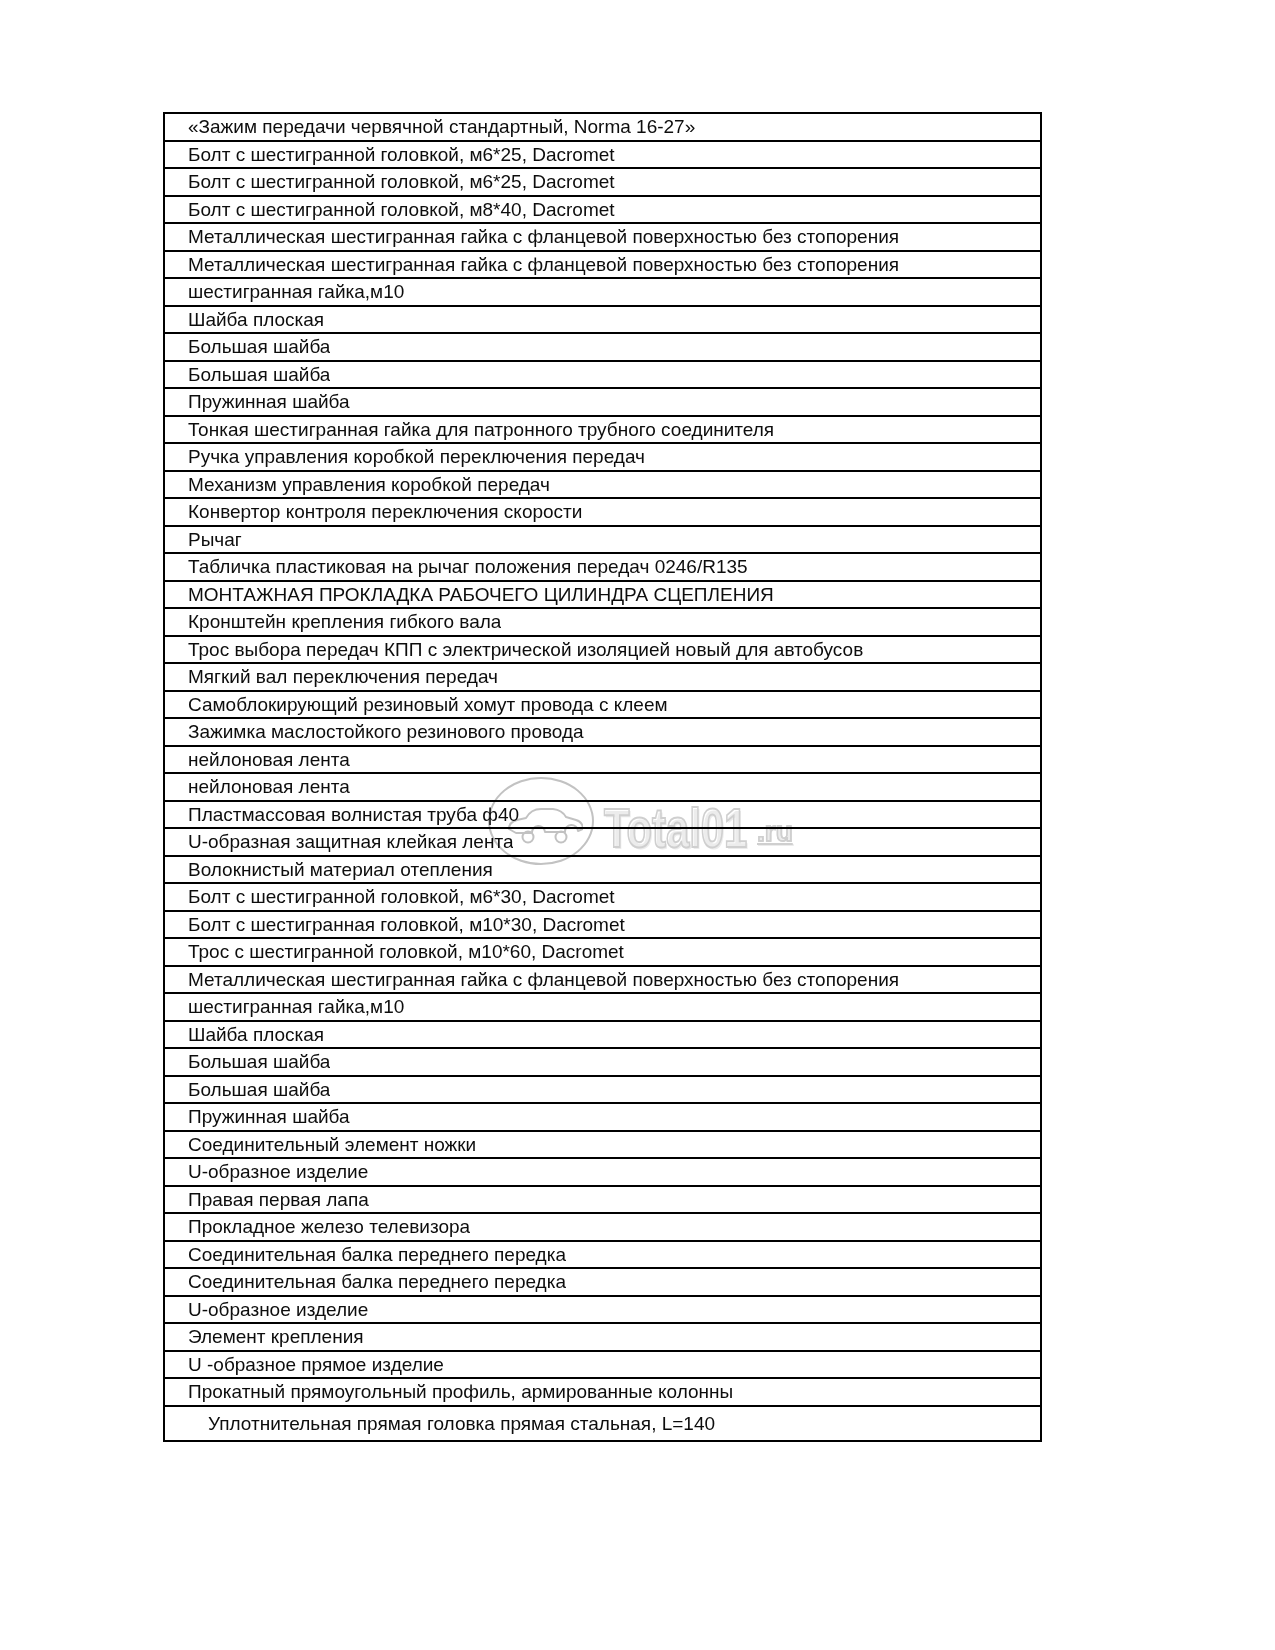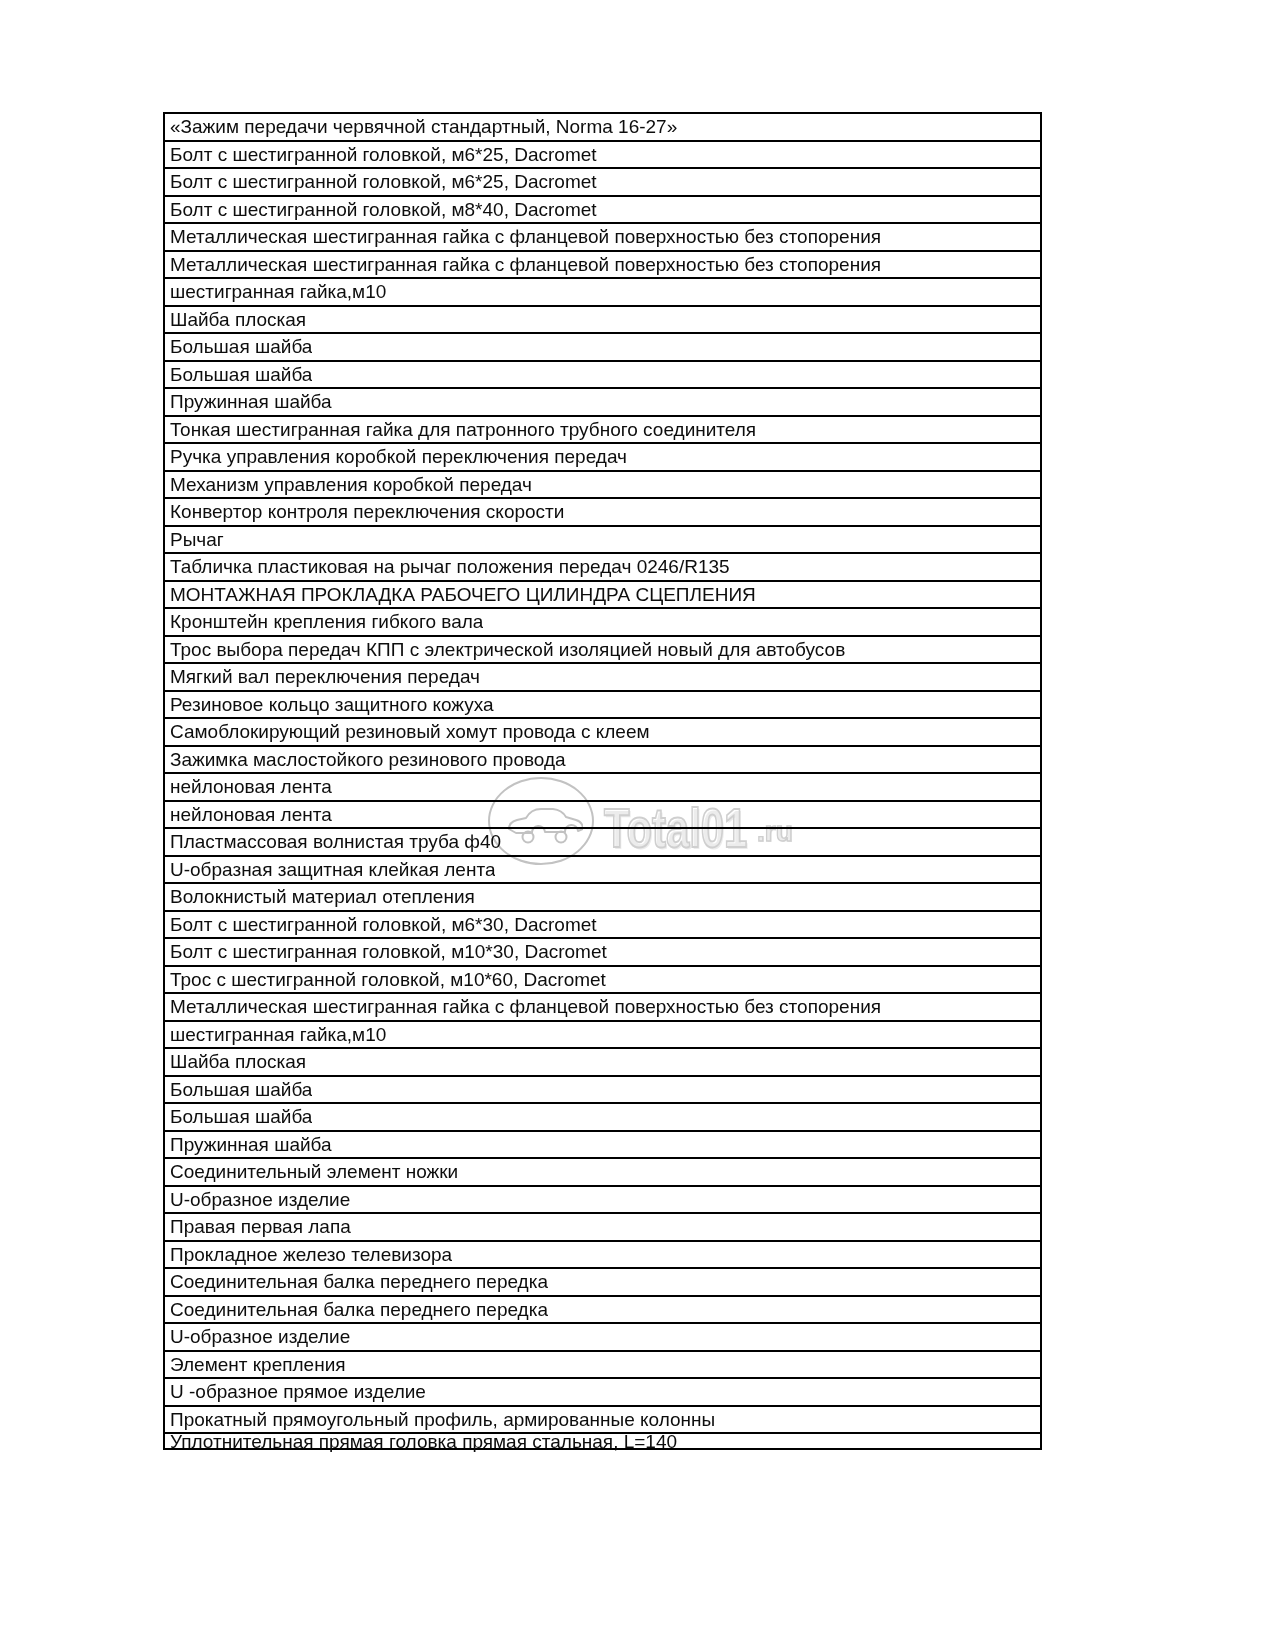--- a/index.html
+++ b/index.html
@@ -65,51 +65,54 @@
     position: absolute;
     left: 277px;
     top: 50px;
     font-size: 28px;
     font-weight: bold;
     line-height: 1;
     color: rgba(255,255,255,0.05);
     -webkit-text-stroke: 1.5px #b0b0b0;
     text-shadow: 1px 1px 0 rgba(160,160,160,0.35);
     white-space: nowrap;
+    text-decoration: underline;
   }
 
   
   .parts-table {
     position: absolute;
     left: 163px;
     top: 112px;
     width: 879px;
     border: 2px solid #000000;
     z-index: 2;
     background: transparent;
   }
   .row {
     height: 27.5px;
     border-bottom: 2px solid #000000;
     background: transparent;
     display: flex;
     align-items: center;
   }
   .row:last-child {
-    height: 14px;
+    height: 33px;
     border-bottom: none;
+    padding-left: 20px;
   }
   .row-text {
     display: block;
     padding-left: 5px;
     font-size: 19px;
     line-height: 25px;
     color: #0d0d0d;
     white-space: nowrap;
     overflow: hidden;
+    margin-left: 18px;
   }
 </style>
 </head>
 <body>
 
 <div class="page">
 
   <div class="watermark">
     <div class="wm-circle">
       <span class="wm-car">
@@ -182,23 +185,20 @@
       <div class="row">
     <span class="row-text">Кронштейн крепления гибкого вала</span>
   </div>
       <div class="row">
     <span class="row-text">Трос выбора передач КПП с электрической изоляцией новый для автобусов</span>
   </div>
       <div class="row">
     <span class="row-text">Мягкий вал переключения передач</span>
   </div>
       <div class="row">
-    <span class="row-text">Резиновое кольцо защитного кожуха</span>
-  </div>
-      <div class="row">
     <span class="row-text">Самоблокирующий резиновый хомут провода с клеем</span>
   </div>
       <div class="row">
     <span class="row-text">Зажимка маслостойкого резинового провода</span>
   </div>
       <div class="row">
     <span class="row-text">нейлоновая лента</span>
   </div>
       <div class="row">
     <span class="row-text">нейлоновая лента</span>

